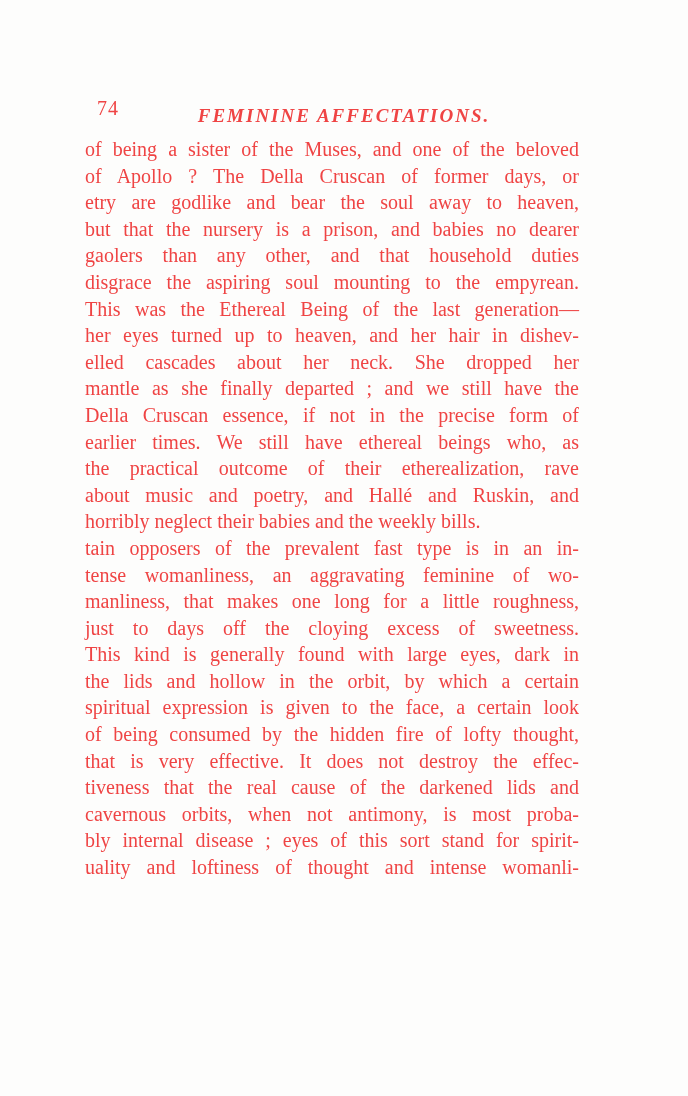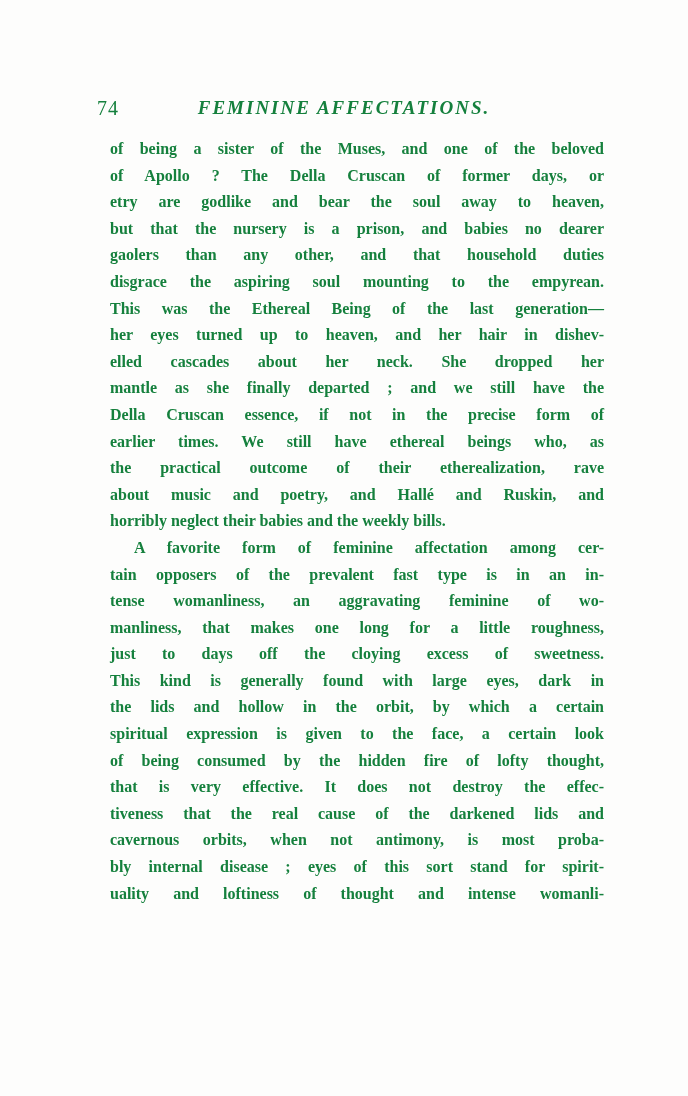--- a/index.html
+++ b/index.html
@@ -6,21 +6,21 @@
     margin: 0;
     padding: 0;
     background: #ffffff;
   }
   .page {
     position: relative;
     width: 688px;
     height: 1096px;
     background: #fdfdfc;
     font-family: "Liberation Serif", "DejaVu Serif", serif;
-    color: #15803d;
+    color: #ef4444;
     overflow: hidden;
   }
   .running-header {
     position: absolute;
     top: 96px;
     left: 97px;
     width: 494px;
     height: 24px;
     line-height: 24px;
   }
@@ -32,28 +32,28 @@
     letter-spacing: 1px;
   }
   .header-title {
     display: block;
     text-align: center;
     font-size: 19px;
     font-style: italic;
     font-weight: 600;
     letter-spacing: 2px;
     white-space: nowrap;
+    margin-top: 8px;
   }
   .text-block {
     position: absolute;
     top: 136px;
-    left: 110px;
+    left: 85px;
     width: 494px;
-    font-size: 16px;
-    font-weight: bold;
+    font-size: 20px;
   }
   .line {
     height: 26.6px;
     line-height: 26.6px;
     text-align: justify;
     text-align-last: justify;
     overflow: visible;
   }
   .line.indent {
     text-indent: 24px;
@@ -79,21 +79,20 @@
       <div class="line">disgrace the aspiring soul mounting to the empyrean.</div>
       <div class="line">This was the Ethereal Being of the last generation—</div>
       <div class="line">her eyes turned up to heaven, and her hair in dishev-</div>
       <div class="line">elled cascades about her neck.  She dropped her</div>
       <div class="line">mantle as she finally departed ; and we still have the</div>
       <div class="line">Della Cruscan essence, if not in the precise form of</div>
       <div class="line">earlier times.  We still have ethereal beings who, as</div>
       <div class="line">the practical outcome of their etherealization, rave</div>
       <div class="line">about music and poetry, and Hallé and Ruskin, and</div>
       <div class="line para-end">horribly neglect their babies and the weekly bills.</div>
-      <div class="line indent">A favorite form of feminine affectation among cer-</div>
       <div class="line">tain opposers of the prevalent fast type is in an in-</div>
       <div class="line">tense womanliness, an aggravating feminine of wo-</div>
       <div class="line">manliness, that makes one long for a little roughness,</div>
       <div class="line">just to days off the cloying excess of sweetness.</div>
       <div class="line">This kind is generally found with large eyes, dark in</div>
       <div class="line">the lids and hollow in the orbit, by which a certain</div>
       <div class="line">spiritual expression is given to the face, a certain look</div>
       <div class="line">of being consumed by the hidden fire of lofty thought,</div>
       <div class="line">that is very effective.  It does not destroy the effec-</div>
       <div class="line">tiveness that the real cause of the darkened lids and</div>

